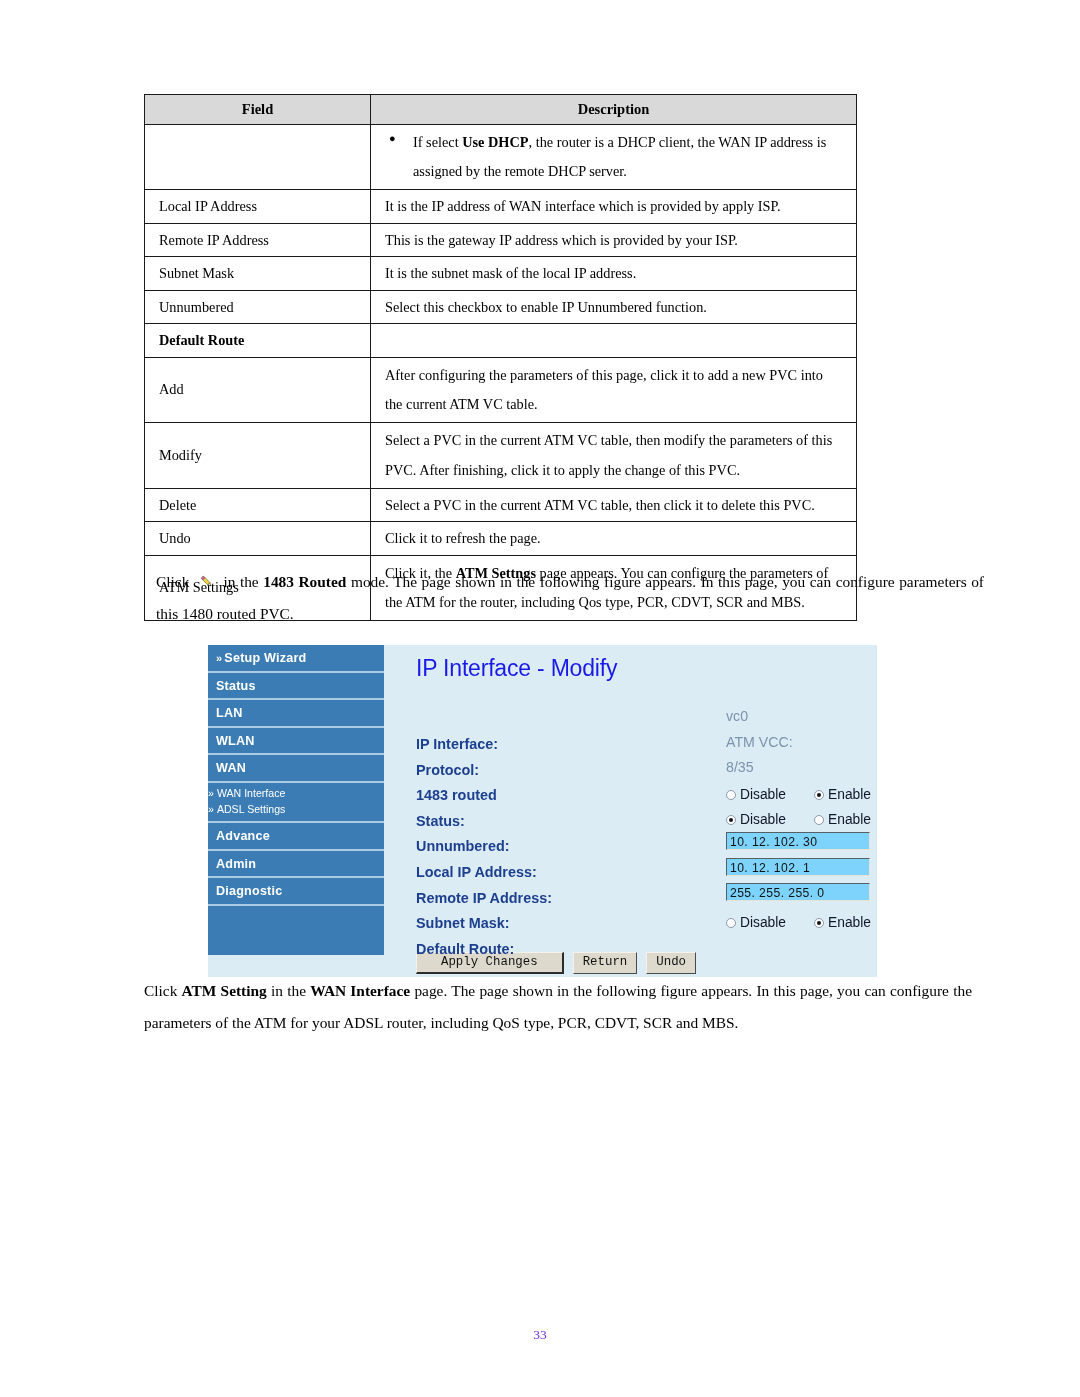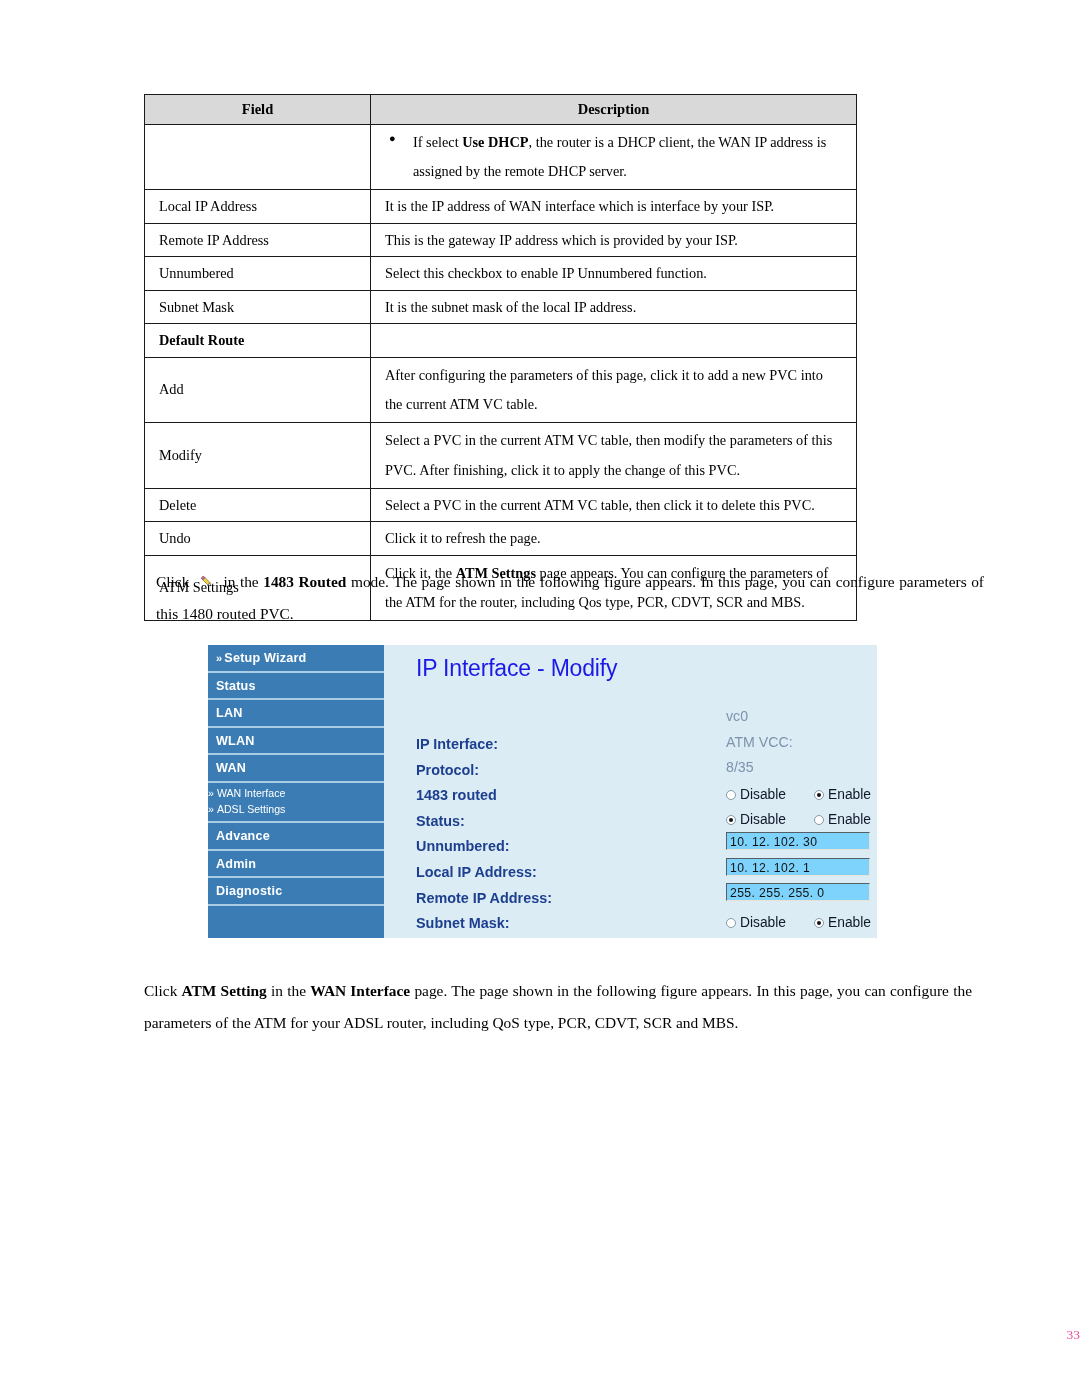--- a/index.html
+++ b/index.html
@@ -94,21 +94,21 @@
     vertical-align: -2px;
     margin: 0 5px;
   }
 
   
   .router-shot {
     position: absolute;
     left: 208px;
     top: 645px;
     width: 669px;
-    height: 293px;
+    height: 332px;
     background: #dcecf4;
     font-family: "Liberation Sans", "DejaVu Sans", sans-serif;
     overflow: hidden;
   }
   .router-sidebar {
     position: absolute;
     left: 0; top: 0;
     width: 176px;
     height: 310px;
     background: #3b7cb4;
@@ -262,23 +262,23 @@
     left: 310px;
     top: 0;
   }
 
   
   .page-number {
     position: absolute;
     left: 0;
     top: 1327px;
     width: 1080px;
-    text-align: right;
+    text-align: center;
     font-size: 13.5px;
-    color: #ec4899;
+    color: #6d28d9;
   }
 </style>
 </head>
 <body>
 
 <div class="page">
 
   <table class="field-table">
     <colgroup>
       <col class="c-field">
@@ -294,39 +294,39 @@
         <tr class="tall">
           <td class="field-cell"></td>
           <td class="desc">
             <div class="bullet-line"><span class="dot">●</span><span>If select <b>Use DHCP</b>, the router is a DHCP client, the WAN IP address is</span></div>
             <div class="bullet-line"><span>assigned by the remote DHCP server.</span></div>
           </td>
         </tr>
         <tr>
           <td class="field-cell">Local IP Address</td>
           <td class="desc">
-            <div><span>It is the IP address of WAN interface which is interface by your ISP.</span></div>
+            <div><span>It is the IP address of WAN interface which is provided by apply ISP.</span></div>
           </td>
         </tr>
         <tr>
           <td class="field-cell">Remote IP Address</td>
           <td class="desc">
             <div><span>This is the gateway IP address which is provided by your ISP.</span></div>
           </td>
         </tr>
         <tr>
+          <td class="field-cell">Subnet Mask</td>
+          <td class="desc">
+            <div><span>It is the subnet mask of the local IP address.</span></div>
+          </td>
+        </tr>
+        <tr>
           <td class="field-cell">Unnumbered</td>
           <td class="desc">
             <div><span>Select this checkbox to enable IP Unnumbered function.</span></div>
-          </td>
-        </tr>
-        <tr>
-          <td class="field-cell">Subnet Mask</td>
-          <td class="desc">
-            <div><span>It is the subnet mask of the local IP address.</span></div>
           </td>
         </tr>
         <tr>
           <td class="field-cell row-bold">Default Route</td>
           <td class="desc">
             <div><span></span></div>
           </td>
         </tr>
         <tr class="tall">
           <td class="field-cell">Add</td>

